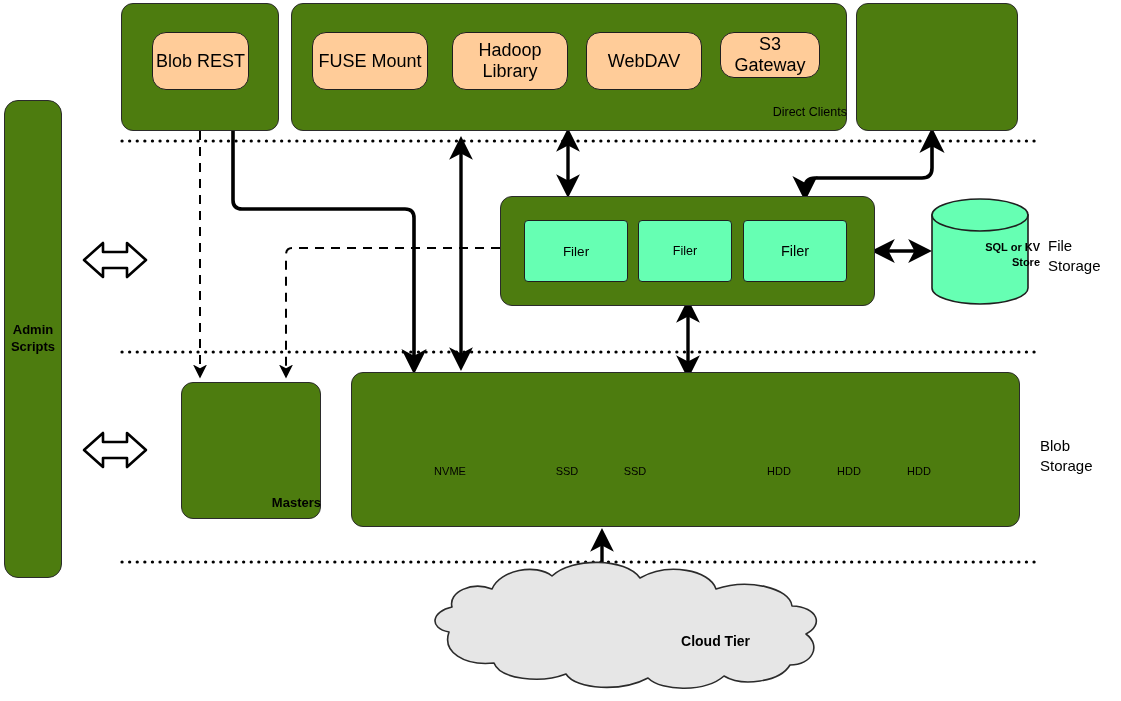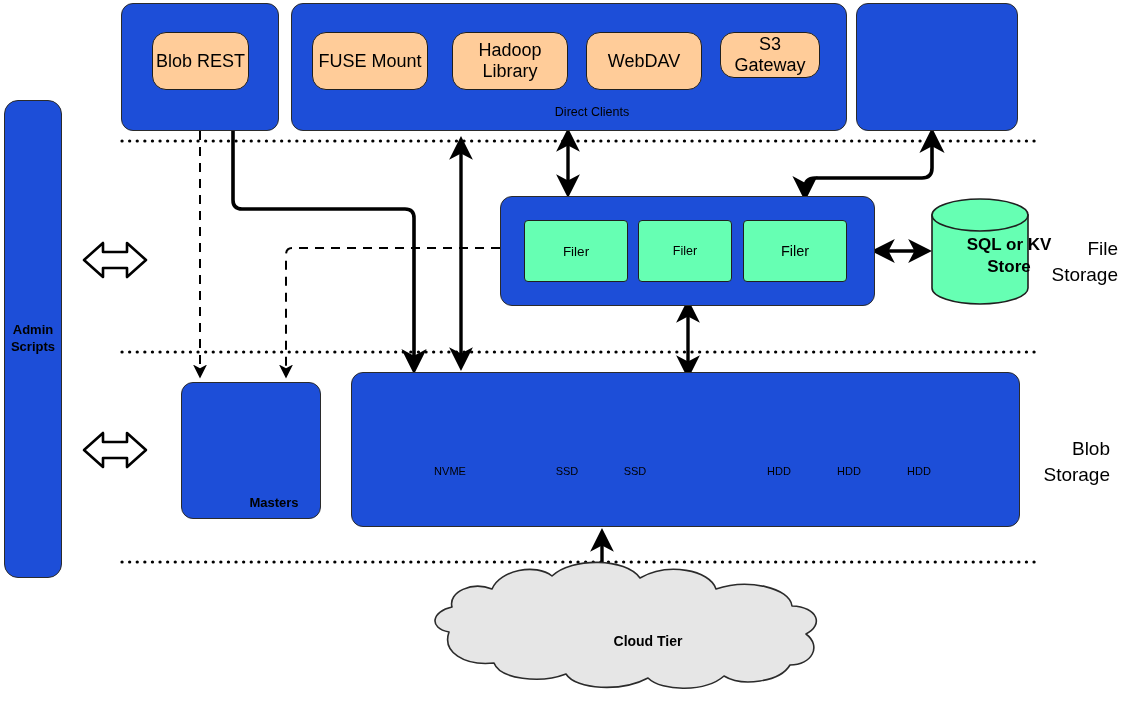--- a/index.html
+++ b/index.html
@@ -1,25 +1,25 @@
 <!DOCTYPE html>
 <html><head>
 <meta charset="utf-8">
 <style>
   html,body{margin:0;padding:0;background:#ffffff;}
   body{font-family:"Liberation Sans","DejaVu Sans",sans-serif;}
   #canvas{position:relative;width:1121px;height:701px;overflow:hidden;background:#fff;}
   svg.layer{position:absolute;left:0;top:0;width:1121px;height:701px;}
   .node{position:absolute;box-sizing:border-box;display:flex;align-items:center;justify-content:center;text-align:center;}
-  .grp{background:#1d4ed8;border:1px solid #2b2b2b;border-radius:12px;}
+  .grp{background:#4d7c0f;border:1px solid #2b2b2b;border-radius:12px;}
   .orange{background:#ffcc99;border:1px solid #1f1f1f;border-radius:14px;font-size:18px;color:#000;}
   .green{background:#66ffb3;border:1px solid #1f1f1f;border-radius:4px;font-size:13.5px;color:#000;}
-  .lbl{position:absolute;font-size:13.5px;color:#000;text-align:center;line-height:1.32;padding-left:23px;}
+  .lbl{position:absolute;font-size:13.5px;color:#000;text-align:right;line-height:1.32;}
   .bold{font-weight:bold;}
-  .sidelabel{position:absolute;font-size:19px;color:#000;text-align:right;line-height:1.35;}
+  .sidelabel{position:absolute;font-size:15px;color:#000;text-align:left;line-height:1.35;}
   .cyltext{position:absolute;width:100%;text-align:center;font-size:11px;color:#000;}
 </style>
 </head>
 <body>
 
 <div id="canvas">
 
   <svg class="layer">
     <defs>
       <marker id="ah" viewBox="0 0 12 12" refX="9" refY="6" markerWidth="7" markerHeight="7" orient="auto-start-reverse">
@@ -173,21 +173,21 @@
   <div class="node green" style="left:524px;top:220px;width:104px;height:62px;">
     <span>Filer</span>
   </div>
   <div class="node green" style="left:638px;top:220px;width:94px;height:62px;font-size:12.5px;">
     <span>Filer</span>
   </div>
   <div class="node green" style="left:743px;top:220px;width:104px;height:62px;font-size:14.5px;">
     <span>Filer</span>
   </div>
 
-  <div class="lbl bold" style="left:932px;top:234px;width:108px;font-size:17px;">
+  <div class="lbl bold" style="left:932px;top:240px;width:108px;font-size:11px;">
     <span>SQL or KV</span><br><span>Store</span>
   </div>
 
   <div class="sidelabel" style="left:1048px;top:236px;width:70px;">
     <span>File</span><br><span>Storage</span>
   </div>
   <div class="sidelabel" style="left:1040px;top:436px;width:70px;">
     <span>Blob</span><br><span>Storage</span>
   </div>
 

